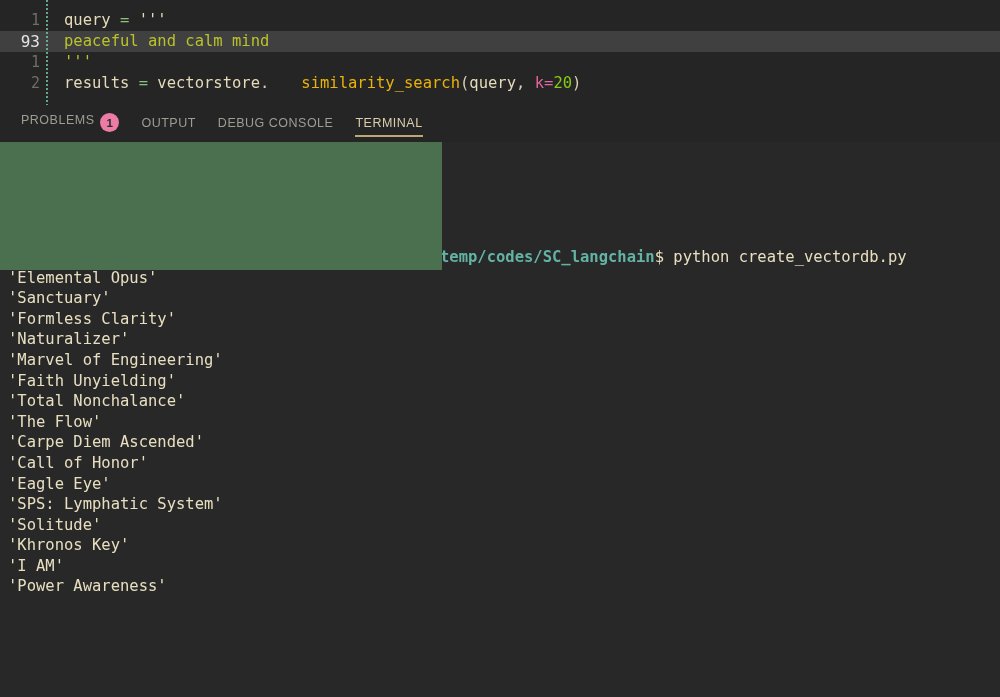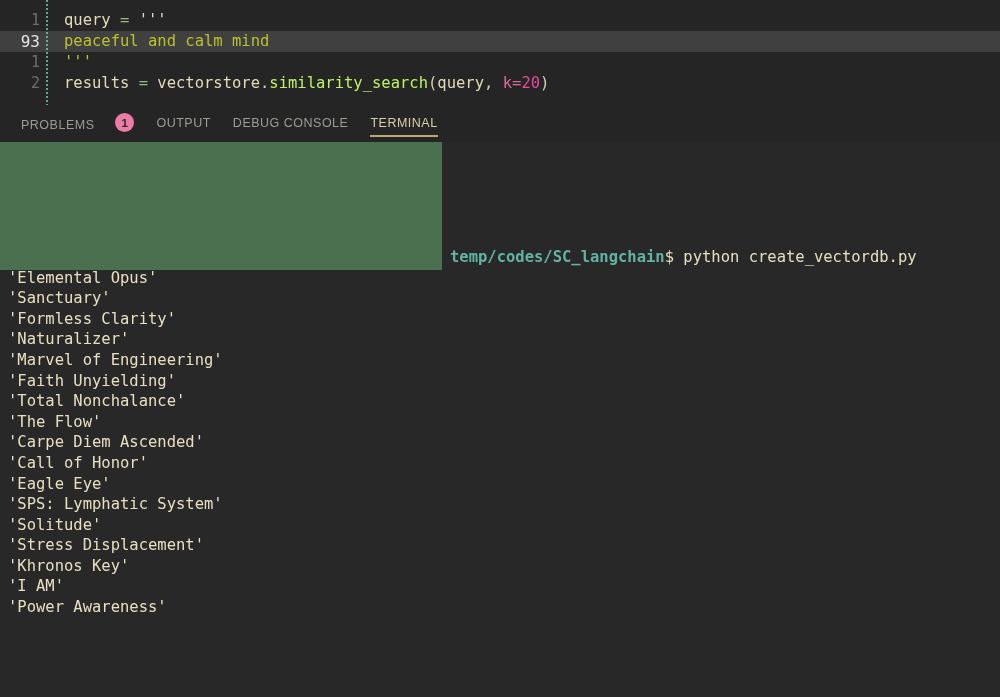--- a/index.html
+++ b/index.html
@@ -62,45 +62,45 @@
       #6fbfa0 0px, #6fbfa0 2px,
       rgba(0,0,0,0) 2px, rgba(0,0,0,0) 4px
     );
     opacity: .85;
     z-index: 3;
   }
   .t-var     { color: #e6dbb9; }
   .t-op      { color: #8ec07c; }
   .t-str     { color: #e6dbb9; }
   .t-doc     { color: #b9c22b; }
-  .t-fn      { color: #bef264; }
+  .t-fn      { color: #eab308; margin-left: 32px; }
   .t-punct   { color: #d8d0b0; }
   .t-kw      { color: #e2679c; }
-  .t-num     { color: #ec4899; }
+  .t-num     { color: #84cc16; }
 
   
   #panel-tabs {
     height: 36px;
     background: #252526;
     display: flex;
     align-items: center;
     padding-left: 10px;
     gap: 0px;
     border-bottom: 1px solid #252526;
   }
   .ptab {
     position: relative;
     font-family: "Liberation Sans", sans-serif;
     font-size: 12.5px;
     letter-spacing: .5px;
     color: #9d9d93;
     padding: 9px 11px 10px 11px;
     display: flex;
-    align-items: flex-end;
-    gap: 21px;
+    align-items: flex-start;
+    gap: 6px;
     cursor: pointer;
   }
   .ptab.active { color: #d9cfa9; }
   .ptab.active .ptab-underline {
     position: absolute;
     left: 11px;
     right: 11px;
     bottom: 3px;
     height: 1.5px;
     background: #bba96f;
@@ -138,21 +138,21 @@
     color: #e8dfc0;
     padding-left: 8px;
   }
   .term-prompt-line {
     position: relative;
     height: 20.6px;
     line-height: 20.6px;
     white-space: pre;
     font-family: "DejaVu Sans Mono", monospace;
     font-size: 15.5px;
-    padding-left: 14px;
+    padding-left: 4px;
   }
   .prompt-path { color: #63b3a5; font-weight: bold; }
   .prompt-dollar { color: #e8dfc0; }
   .prompt-cmd { color: #e8dfc0; }
   #green-overlay {
     position: absolute;
     left: 0;
     top: 0;
     width: 442px;
     height: 128px;
@@ -206,18 +206,17 @@
       <div class="term-line">'Naturalizer'</div>
       <div class="term-line">'Marvel of Engineering'</div>
       <div class="term-line">'Faith Unyielding'</div>
       <div class="term-line">'Total Nonchalance'</div>
       <div class="term-line">'The Flow'</div>
       <div class="term-line">'Carpe Diem Ascended'</div>
       <div class="term-line">'Call of Honor'</div>
       <div class="term-line">'Eagle Eye'</div>
       <div class="term-line">'SPS: Lymphatic System'</div>
       <div class="term-line">'Solitude'</div>
-      <div class="term-line">'Stress Displacement'</div>
       <div class="term-line">'Khronos Key'</div>
       <div class="term-line">'I AM'</div>
       <div class="term-line">'Power Awareness'</div>
     </div>
 </div>
 
 </body></html>

